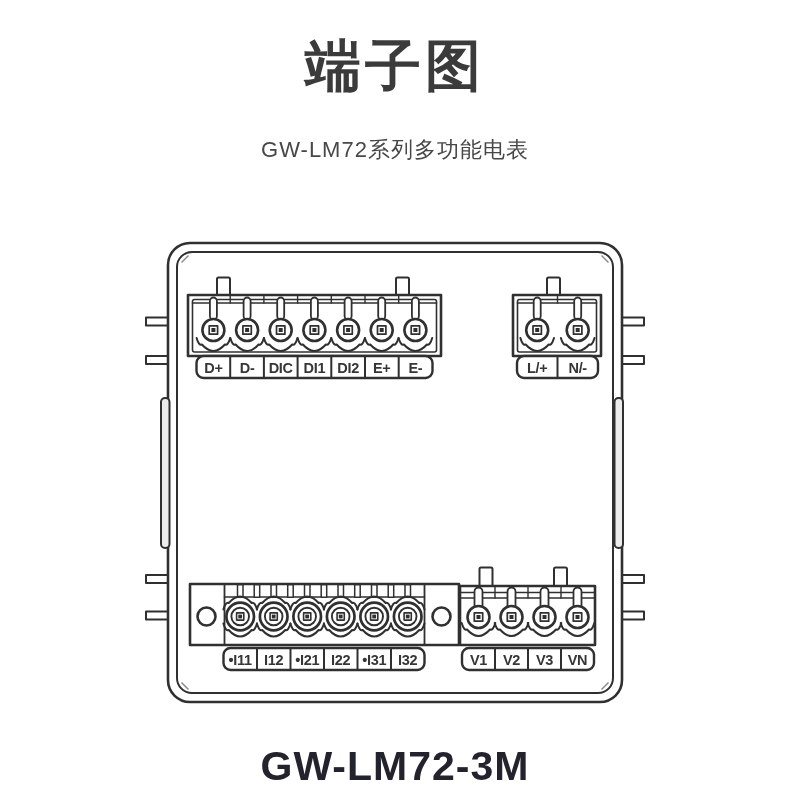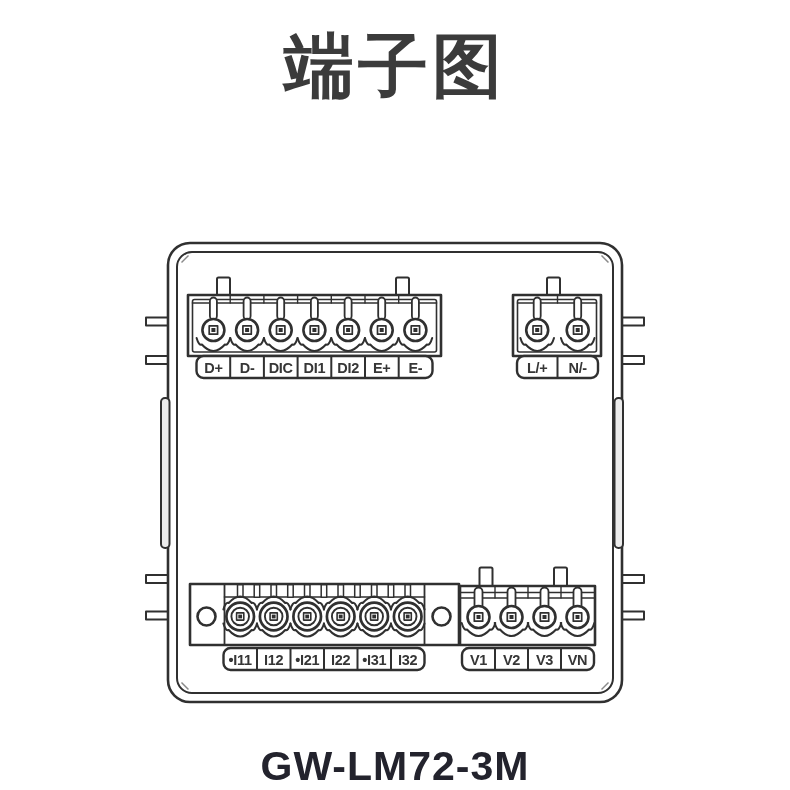--- a/index.html
+++ b/index.html
@@ -2,21 +2,21 @@
 <html><head>
 <meta charset="utf-8">
 <style>
   html,body{margin:0;padding:0;background:#ffffff;}
   .screen{
     position:relative;width:790px;height:790px;background:#ffffff;overflow:hidden;
     font-family:"Liberation Sans", sans-serif;
   }
   .title{
     position:absolute;top:24px;left:0;width:790px;height:84px;line-height:84px;
-    text-align:center;font-size:70px;font-weight:800;color:#3b3b3b;letter-spacing:4px;
+    text-align:center;font-size:56px;font-weight:800;color:#3b3b3b;letter-spacing:4px;
   }
   .subtitle{
     position:absolute;top:136px;left:0;width:790px;height:28px;line-height:28px;
     text-align:center;font-size:22px;font-weight:400;color:#474747;letter-spacing:1px;
   }
   .caption{
     position:absolute;top:740px;left:0;width:790px;height:52px;line-height:52px;
     text-align:center;font-size:41px;font-weight:700;color:#23232d;letter-spacing:1px;
   }
   svg{position:absolute;top:0;left:0;}
@@ -32,20 +32,21 @@
   .tick{stroke:#8a8a8a;stroke-width:1.5;}
   .lbl{font-family:"Liberation Sans", sans-serif;font-size:14.5px;font-weight:700;
        fill:#363636;letter-spacing:-0.3px;text-anchor:middle;}
 </style>
 </head>
 <body>
 
 <div class="screen">
 
   <div class="title">端子图</div>
+  <div class="subtitle">GW-LM72系列多功能电表</div>
 
   <svg width="790" height="790" viewBox="0 0 790 790">
     <defs>
       <g id="termA">
         <circle r="11" class="ln w26 fw"></circle>
         <rect x="-4.2" y="-4.2" width="8.4" height="8.4" class="ln fw" stroke-width="1.7"></rect>
         <rect x="-2" y="-2" width="4" height="4" fill="#303030" stroke="none"></rect>
       </g>
       <g id="termB">
         <circle r="13.8" class="ln fw" stroke-width="2.7"></circle>

